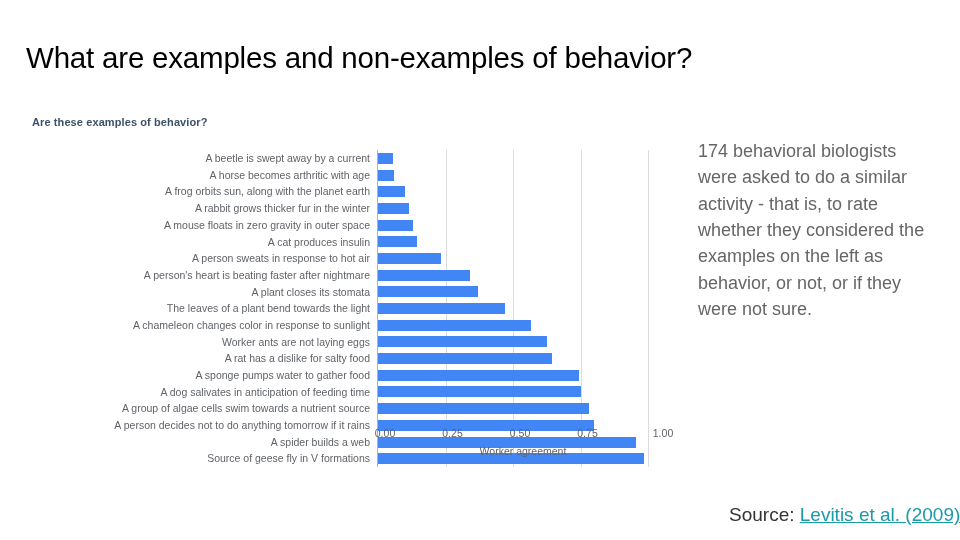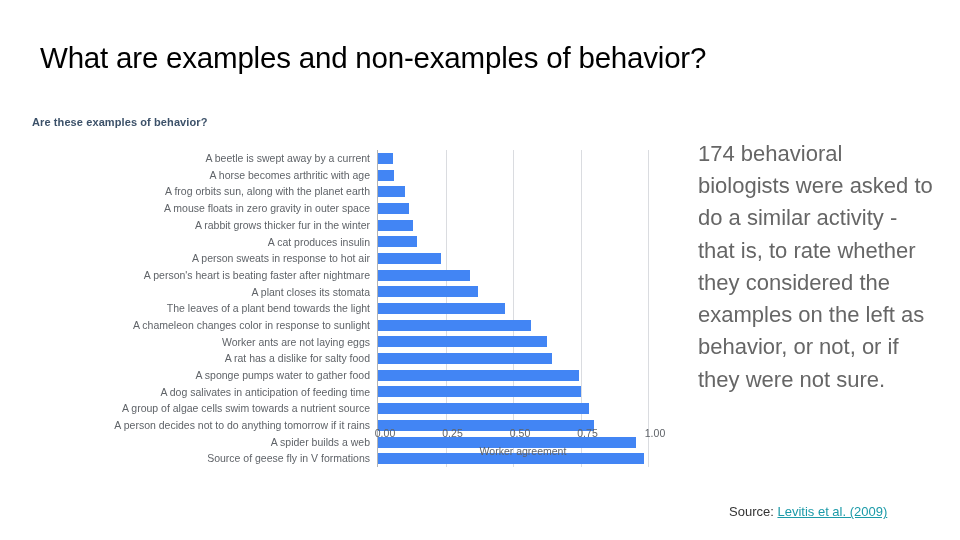--- a/index.html
+++ b/index.html
@@ -12,21 +12,21 @@
 
   body {
     background: #ffffff;
     font-family: "Liberation Sans", sans-serif;
     position: relative;
   }
 
   
   #slide-title {
     position: absolute;
-    left: 40px;
+    left: 26px;
     top: 41px;
     width: 820px;
     font-size: 29.5px;
     font-weight: 400;
     color: #000000;
     letter-spacing: -0.2px;
     white-space: nowrap;
   }
 
   
@@ -146,32 +146,32 @@
     color: #5f6368;
     white-space: nowrap;
   }
 
   
   #body-copy {
     position: absolute;
     left: 698px;
     top: 138px;
     width: 235px;
-    font-size: 22px;
+    font-size: 18px;
     line-height: 1.465;
     color: #666666;
     font-weight: 400;
   }
 
   
   #source-line {
     position: absolute;
     left: 729px;
     top: 504px;
-    font-size: 13px;
+    font-size: 19px;
     color: #333333;
     white-space: nowrap;
   }
   #source-link {
     color: #1b9aa8;
     text-decoration: underline;
     cursor: pointer;
   }
 </style>
 </head>
@@ -182,22 +182,22 @@
 <div id="chart-card">
 
   <div id="chart-title">Are these examples of behavior?</div>
 
   <div id="plot-wrap">
 
     <div id="label-col">
       <div class="cat-label">A beetle is swept away by a current</div>
       <div class="cat-label">A horse becomes arthritic with age</div>
       <div class="cat-label">A frog orbits sun, along with the planet earth</div>
+      <div class="cat-label">A rabbit grows thicker fur in the winter</div>
       <div class="cat-label">A mouse floats in zero gravity in outer space</div>
-      <div class="cat-label">A rabbit grows thicker fur in the winter</div>
       <div class="cat-label">A cat produces insulin</div>
       <div class="cat-label">A person sweats in response to hot air</div>
       <div class="cat-label">A person's heart is beating faster after nightmare</div>
       <div class="cat-label">A plant closes its stomata</div>
       <div class="cat-label">The leaves of a plant bend towards the light</div>
       <div class="cat-label">A chameleon changes color in response to sunlight</div>
       <div class="cat-label">Worker ants are not laying eggs</div>
       <div class="cat-label">A rat has a dislike for salty food</div>
       <div class="cat-label">A sponge pumps water to gather food</div>
       <div class="cat-label">A dog salivates in anticipation of feeding time</div>
@@ -275,21 +275,21 @@
         </div>
     </div>
 
   </div>
 
   <div id="x-axis">
       <div class="xtick" style="left: 0px; color: rgb(95, 99, 104);">0.00</div>
       <div class="xtick" style="left: 67.5px; color: rgb(95, 99, 104);">0.25</div>
       <div class="xtick" style="left: 135px; color: rgb(95, 99, 104);">0.50</div>
       <div class="xtick" style="left: 202.5px; color: rgb(95, 99, 104);">0.75</div>
-      <div class="xtick" style="left: 270px; color: rgb(95, 99, 104);">1.00</div>
+      <div class="xtick" style="left: 278px; color: rgb(95, 99, 104);">1.00</div>
     </div>
   <div id="x-axis-title">Worker agreement</div>
 
 </div>
 
 <div id="body-copy">174 behavioral biologists were asked to do a similar activity - that is, to rate whether they considered the examples on the left as behavior, or not, or if they were not sure.</div>
 
 <div id="source-line">
   <span>Source:</span>
   <span id="source-link">Levitis et al. (2009)</span>

